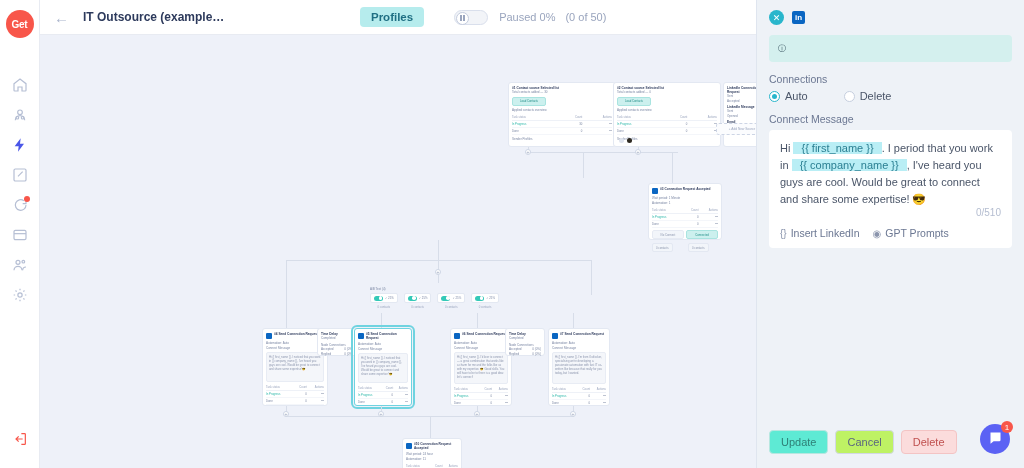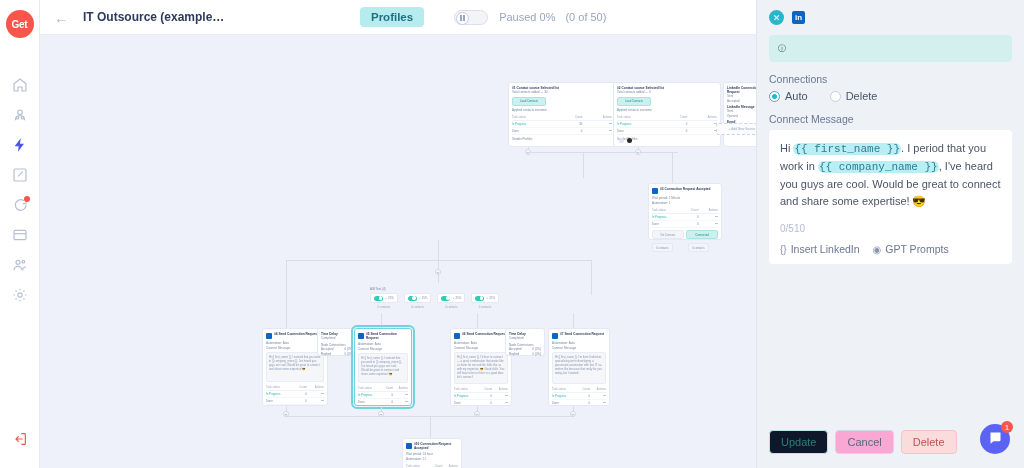--- a/index.html
+++ b/index.html
@@ -175,54 +175,54 @@
   #panel-title { font-size: 12.5px; font-weight: bold; color: #2d3a5c; }
   #info-box {
     margin: 2px 12px 0; background: #d4f0ee; border-radius: 4px;
     padding: 7px 9px 8px; display: flex; gap: 4px;
     font-size: 10px; line-height: 1.42; color: #3c5763;
   }
   #info-ico { flex: 0 0 auto; font-size: 8px; color: #3c5763; margin-top: 1px; }
   .panel-label {
     margin: 11px 12px 5px; font-size: 10.5px; color: #6b7792;
   }
-  #radios { display: flex; gap: 22px; margin: 0 12px; align-items: center; }
+  #radios { display: flex; gap: 36px; margin: 0 12px; align-items: center; }
   .radio { display: flex; align-items: center; gap: 5px; cursor: pointer; }
   .rdot {
     width: 11px; height: 11px; border-radius: 50%; border: 1.5px solid #c6cfdf;
     background: #fff; position: relative;
   }
   .radio.on .rdot { border-color: #29b6cc; }
   .radio.on .rdot::after {
     content: ""; position: absolute; left: 2px; top: 2px;
     width: 5px; height: 5px; border-radius: 50%; background: #29b6cc;
   }
   .rlabel { font-size: 11px; color: #4a5568; }
   #msg-card {
     margin: 0 12px; background: #fff; border-radius: 4px; padding: 10px 11px 9px;
   }
   #msg-text { font-size: 11px; line-height: 1.52; color: #4a5568; }
-  .var { background: #b9eef5; color: #2a7f92; border-radius: 6px; padding: 0 1px; font-family: Liberation Mono, monospace; }
+  .var { background: #b9eef5; color: #2a7f92; border-radius: 0; padding: 0 8px; }
   #char-count {
-    font-size: 10px; color: #b4bdd0; margin-top: 14px;
+    text-align: right; font-size: 10px; color: #b4bdd0; 
   }
   #msg-tools {
     display: flex; align-items: center; gap: 13px; margin-top: 9px;
     font-size: 10.5px; color: #6b7792;
   }
   .tool { display: flex; align-items: center; gap: 4px; cursor: pointer; }
   .tool-ico { color: #8b95ad; font-size: 10px; }
   #panel-spacer { flex: 1; }
   #panel-actions { display: flex; gap: 7px; padding: 0 12px 14px; }
   .act {
     font-size: 11px; padding: 5px 11px; border-radius: 4px; cursor: pointer;
     border: 1px solid transparent;
   }
-  #act-update { background: #0f172a; color: #2e7f76; border-color: #b7e7e0; }
-  #act-cancel { background: #f9a8d4; color: #5b6680; border-color: #d2d8e5; }
+  #act-update { background: #5eead4; color: #2e7f76; border-color: #b7e7e0; }
+  #act-cancel { background: #bef264; color: #5b6680; border-color: #d2d8e5; }
   #act-delete { background: #fbdcdc; color: #c0504f; border-color: #f3c4c4; }
   #intercom {
     position: absolute; right: 14px; bottom: 14px; width: 30px; height: 30px;
     border-radius: 50%; background: #5b62f4; display: flex;
     align-items: center; justify-content: center; cursor: pointer;
   }
   #intercom-badge {
     position: absolute; top: -3px; right: -3px; width: 12px; height: 12px;
     border-radius: 50%; background: #f8564a; color: #fff; font-size: 8px;
     display: flex; align-items: center; justify-content: center;

